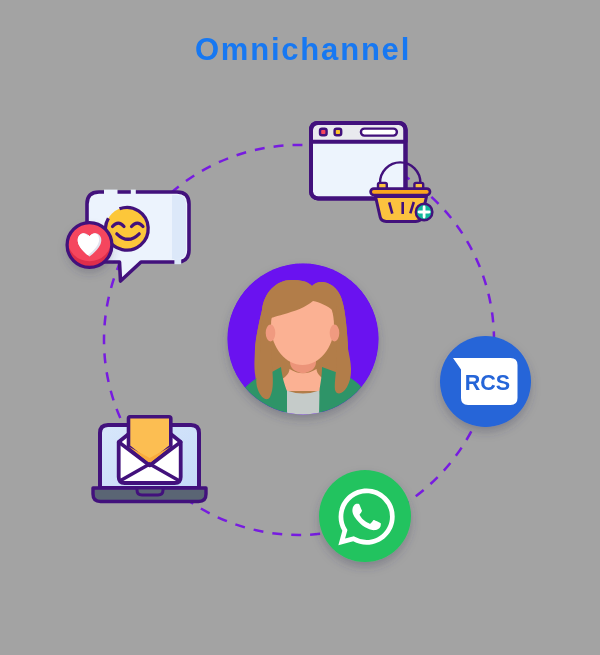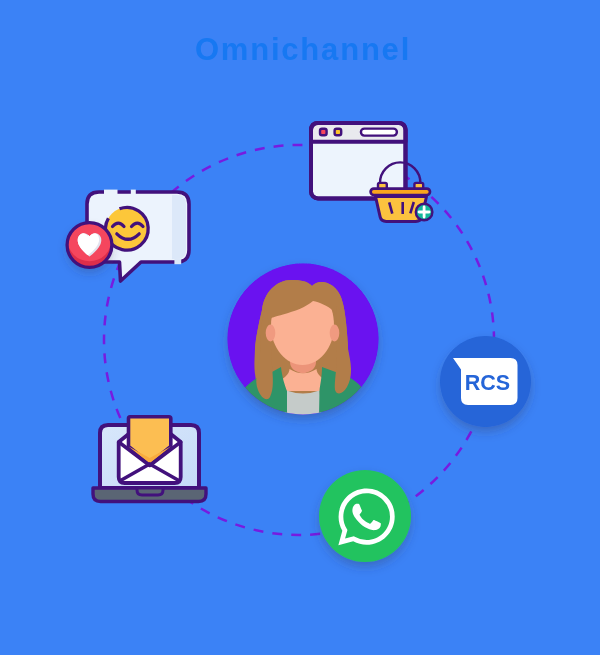--- a/index.html
+++ b/index.html
@@ -1,16 +1,16 @@
 <!DOCTYPE html>
 <html><head>
 <meta charset="utf-8">
 <style>
   html,body{margin:0;padding:0;background:#ffffff;}
-  .page{width:600px;height:655px;position:relative;overflow:hidden;background:#3b82f6;}
+  .page{width:600px;height:655px;position:relative;overflow:hidden;background:#a3a3a3;}
 </style>
 </head>
 <body>
 <div class="page">
 <svg width="600" height="655" viewBox="0 0 600 655">
   <defs>
     <clipPath id="avclip">
           <circle cx="303" cy="339" r="75.5"></circle>
         </clipPath>
     <clipPath id="redclip">

